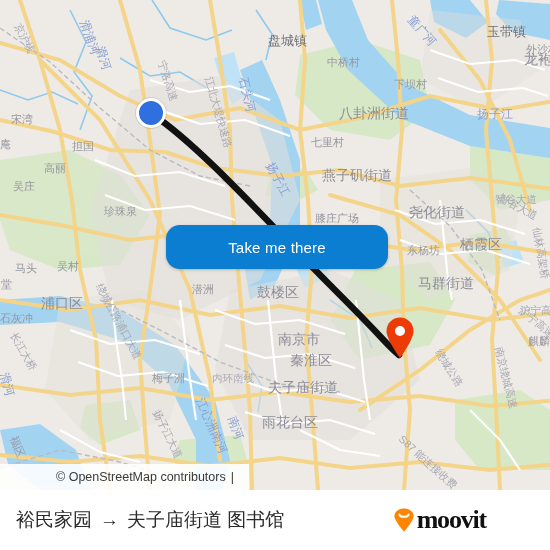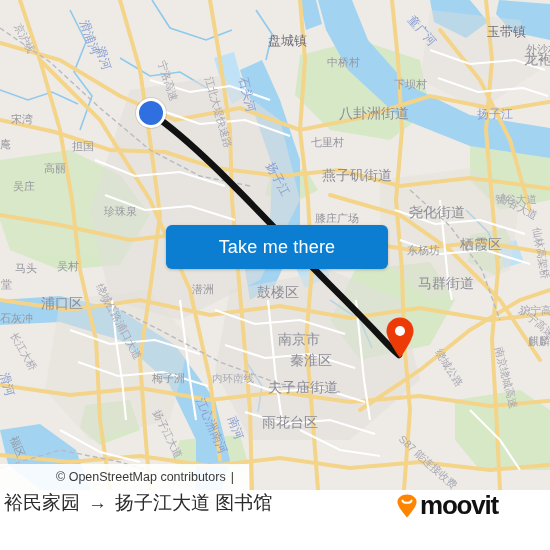--- a/index.html
+++ b/index.html
@@ -19,41 +19,41 @@
   .lbl-road{font-size:10.5px;fill:#a8a8b2;}
 
   
   .origin-dot{position:absolute;width:30px;height:30px;border-radius:50%;
     background:#2f6fe0;border:3px solid #fff;box-sizing:border-box;
     box-shadow:0 0 0 1px rgba(0,0,0,.10);}
   .dest-pin{position:absolute;width:30px;height:42px;}
 
   
   .cta{position:absolute;left:166px;top:225px;width:222px;height:44px;
-    background:#0b7ed2;border:0;border-radius:6px;color:#fff;
-    font-family:"Liberation Sans",sans-serif;font-size:18px;letter-spacing:.2px;
+    background:#0b7ed2;border:0;border-radius:14px;color:#fff;
+    font-family:"Liberation Sans",sans-serif;font-size:15px;letter-spacing:.2px;
     display:flex;align-items:center;justify-content:center;cursor:pointer;
     box-shadow:0 1px 3px rgba(0,0,0,.22);padding:12px;}
 
   
   .attrib{position:absolute;left:0;top:464px;height:26px;
     background:rgba(255,255,255,.88);display:flex;align-items:center;
     padding:0 10px 0 12px;box-sizing:border-box;}
   .attrib a{color:#3a3a3a;font-size:12.5px;text-decoration:none;white-space:nowrap;margin-left:44px;}
   .attrib .sep{color:#3a3a3a;font-size:12.5px;margin:0 5px;}
 
   
   .footer{position:absolute;left:0;top:490px;width:502px;height:60px;
-    background:#fff;display:flex;align-items:flex-start;justify-content:space-between;
-    padding:0 4px;box-sizing:border-box;}
+    background:#fff;display:flex;align-items:center;justify-content:space-between;
+    padding:0 16px;box-sizing:border-box;}
   .route{display:flex;align-items:center;gap:8px;font-size:19px;color:#2b2b2b;white-space:nowrap;}
   .route .arrow{font-size:19px;color:#2b2b2b;}
   .brand{display:flex;align-items:center;gap:2px;}
   .brand .wordmark{font-size:26px;font-weight:bold;color:#111;letter-spacing:-1.2px;
-    font-family:Liberation Sans, sans-serif;}
+    font-family:Liberation Serif, serif;}
 </style>
 </head>
 <body>
 
 <div class="app">
 
   <div class="map">
     <svg class="map-svg" width="550" height="490" viewBox="0 0 550 490">
       <defs>
         <clipPath id="mapclip">
@@ -246,21 +246,21 @@
     <div class="attrib">
       <a href="#">© OpenStreetMap contributors</a>
       <span class="sep">|</span>
     </div>
   </div>
 
   <div class="footer">
     <div class="route">
       <span>裕民家园</span>
       <span class="arrow">→</span>
-      <span>扬子江大道 图书馆</span>
+      <span>夫子庙街道 图书馆</span>
     </div>
     <div class="brand">
       <svg width="22" height="24" viewBox="0 0 22 24">
         <path d="M11 23.5 C11 23.5 20.6 12.8 20.6 7.9 C20.6 3.6 16.3 0.4 11 0.4
                  C5.7 0.4 1.4 3.6 1.4 7.9 C1.4 12.8 11 23.5 11 23.5 Z" fill="#ff8500"></path>
         <path d="M6.4 6.6 C7.4 9.6 14.6 9.6 15.6 6.6" stroke="#ffffff" stroke-width="2" fill="none" stroke-linecap="round"></path>
       </svg>
       <span class="wordmark">moovit</span>
     </div>
   </div>

